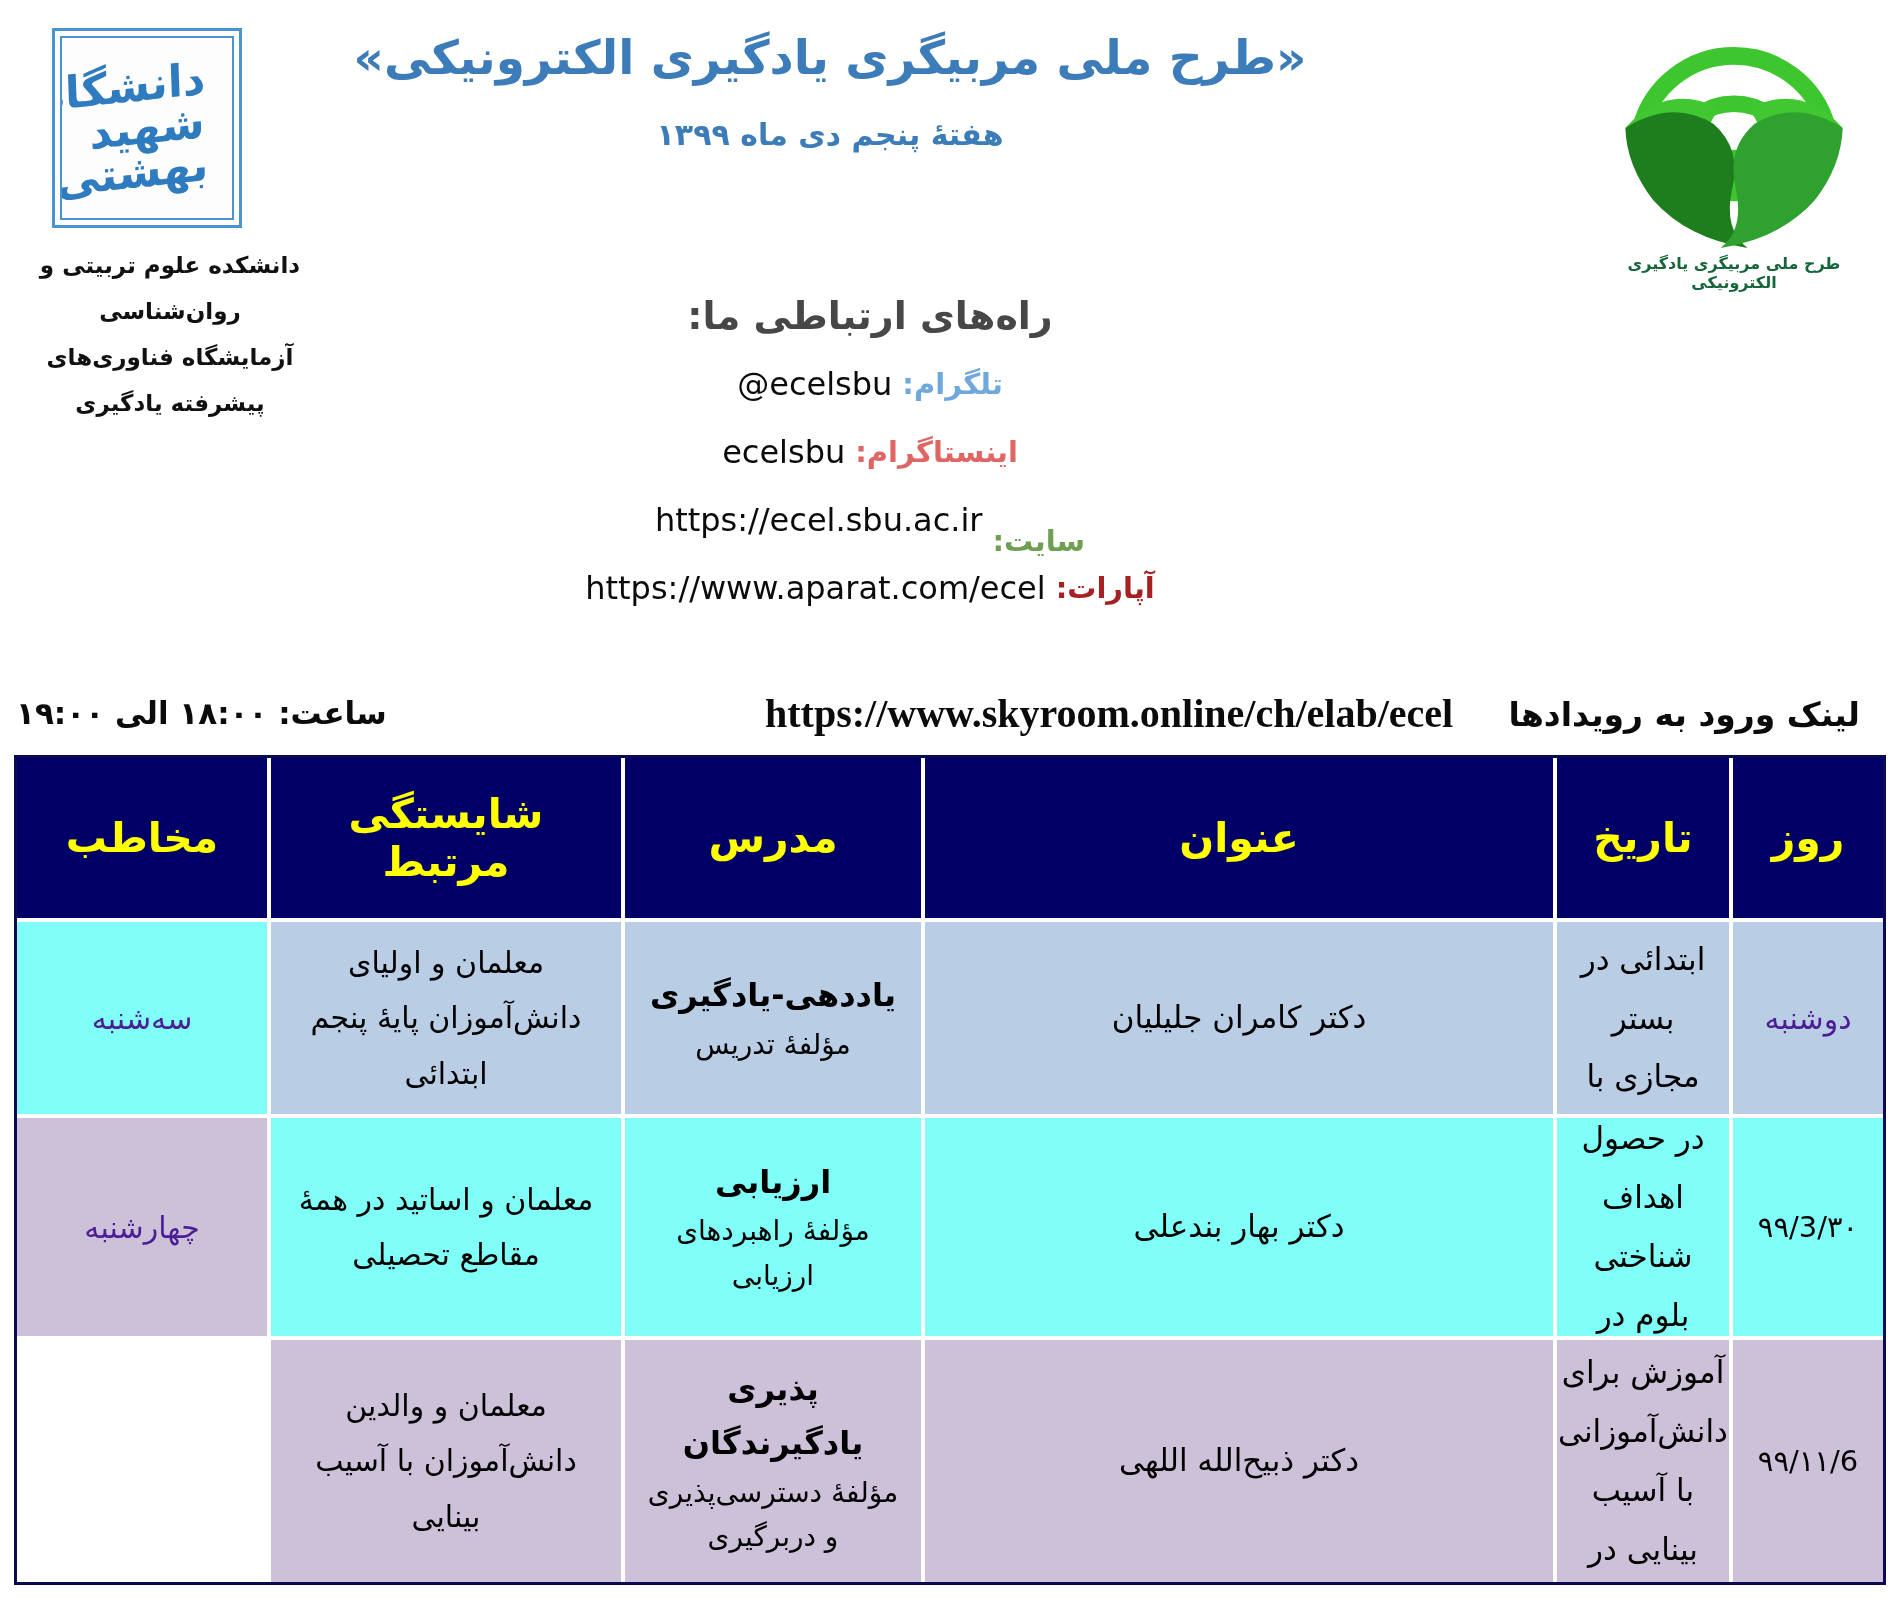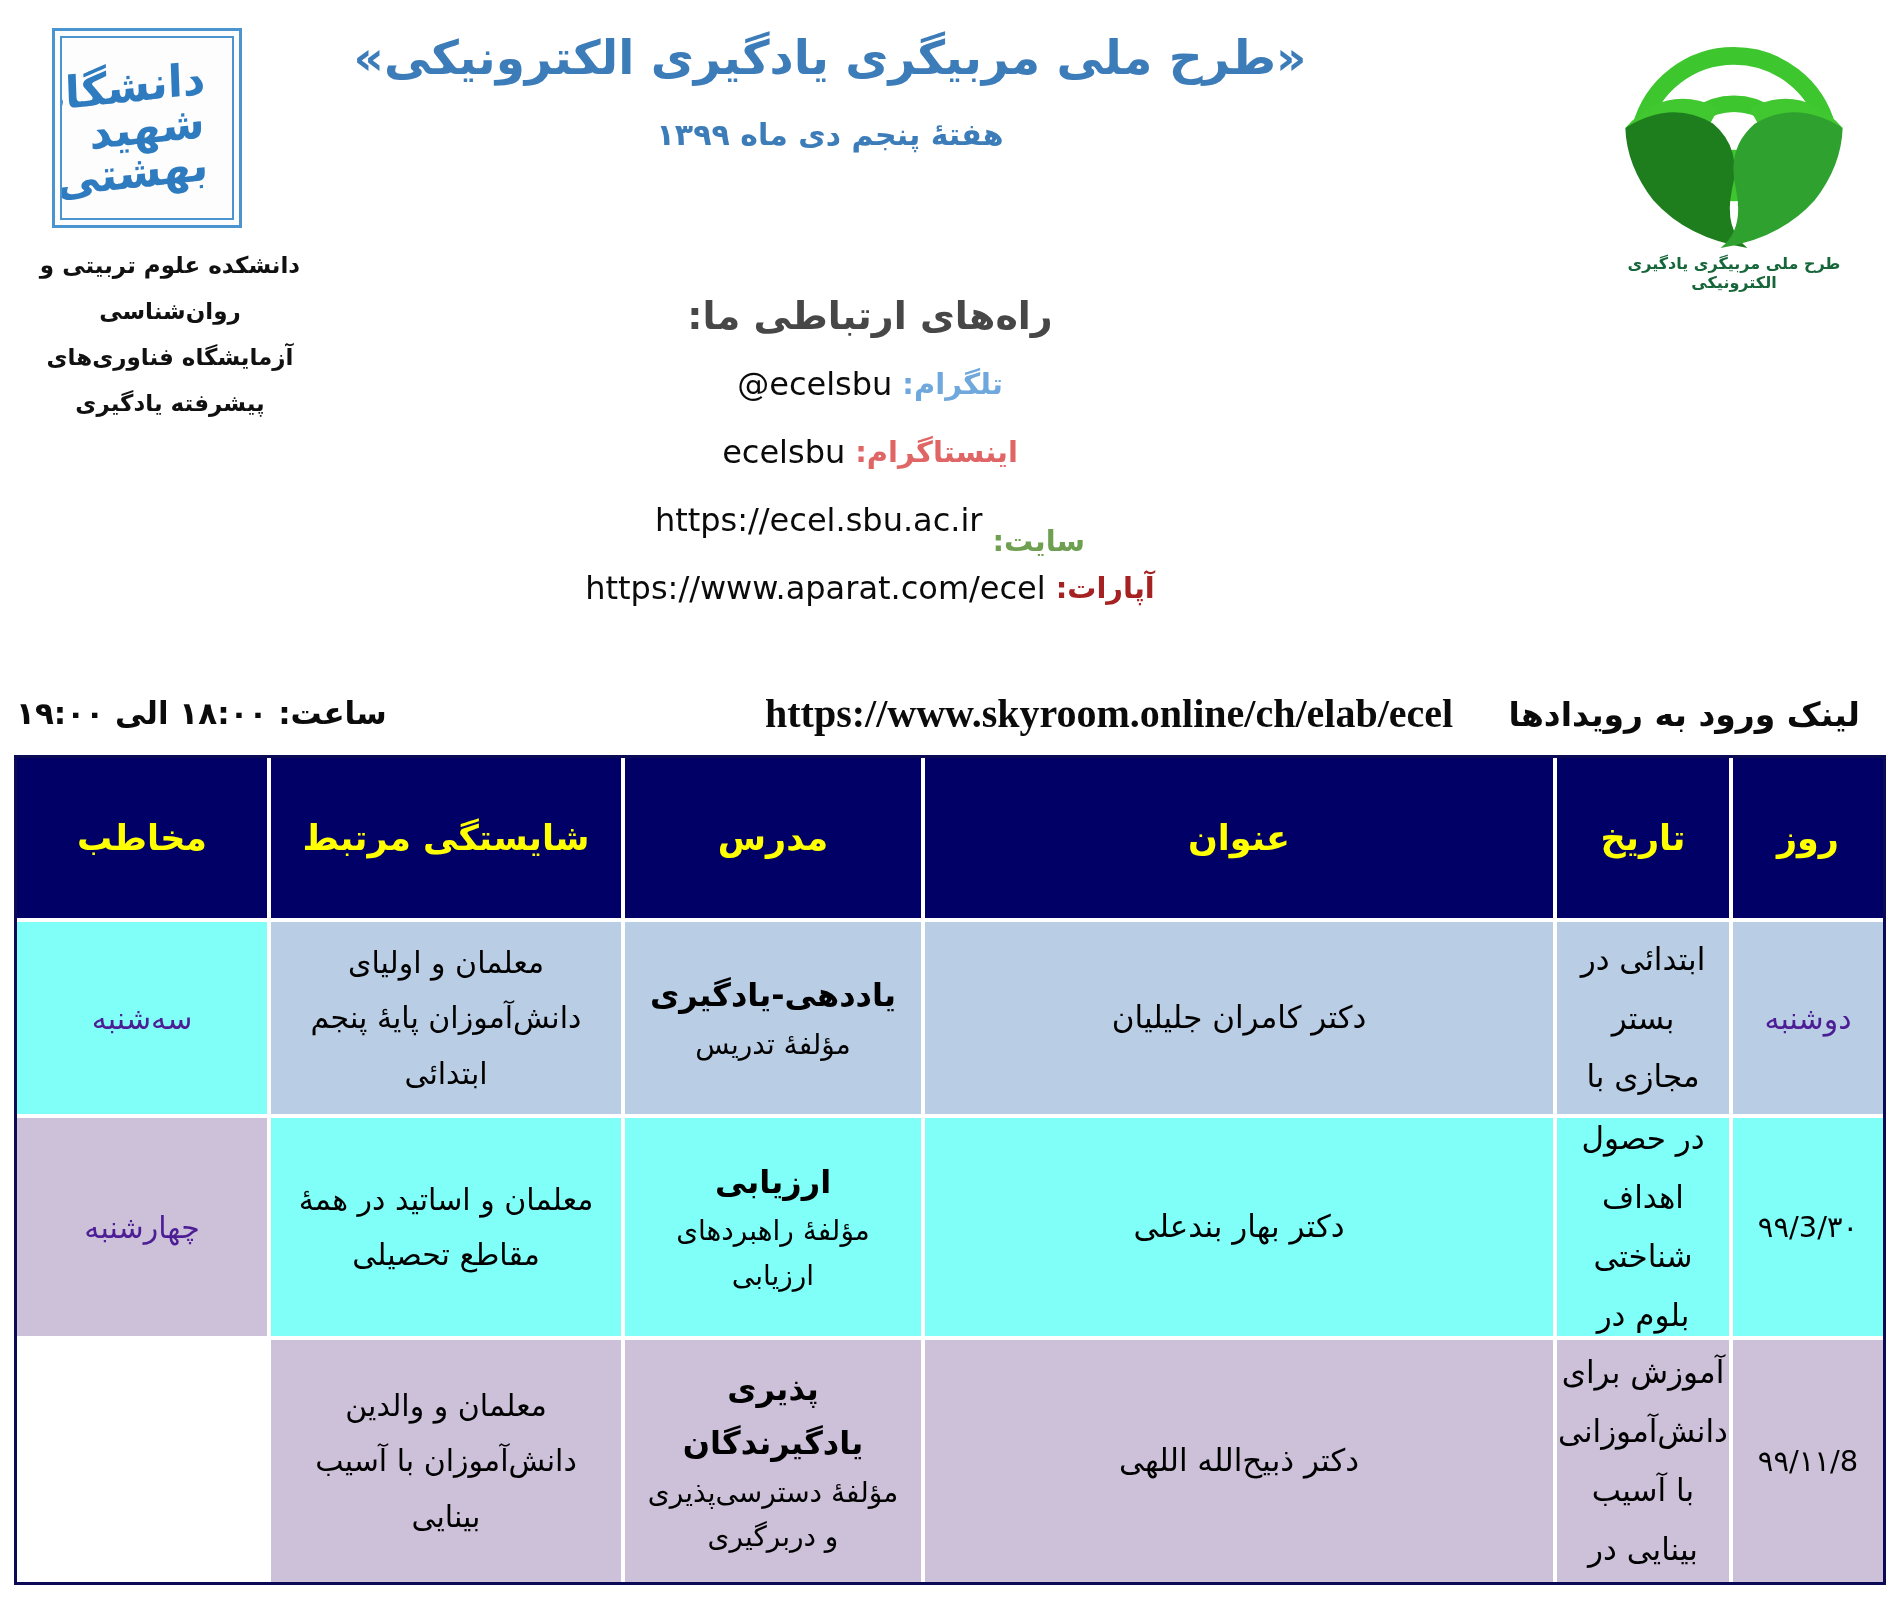--- a/index.html
+++ b/index.html
@@ -51,21 +51,21 @@
   .schedule {
     position:absolute; left:14px; top:755px; width:1872px;
     border:3px solid #0b0b55; background:#ffffff;
     display:grid; direction:rtl;
     grid-template-columns:150px 172px 628px 296px 350px 250px;
     grid-template-rows:160px 192px 218px 242px;
     gap:4px;
   }
   .cell { display:flex; flex-direction:column; align-items:center; justify-content:center;
           text-align:center; padding:4px 18px; overflow:hidden; }
-  .th   { background:#010066; color:#ffff00; font-weight:bold; font-size:35px; }
+  .th   { background:#010066; color:#ffff00; font-weight:bold; font-size:41px; }
   .row1 { background:#b9cde5; }
   .row2 { background:#80fff8; }
   .row3 { background:#ccc1d9; }
   .cell-day        { font-size:30px; color:#4c1d95; }
   .cell-date       { font-size:29px; color:#000; }
   .cell-title      { font-size:31px; color:#000; line-height:1.9; }
   .cell-instructor { font-size:31px; color:#000; line-height:1.8; }
   .comp-main { font-weight:bold; font-size:32px; color:#000; line-height:1.7; }
   .comp-sub  { font-size:28px; color:#000; line-height:1.6; }
   .cell-audience { font-size:30px; color:#000; line-height:1.85; }
@@ -147,21 +147,21 @@
   <div class="cell row2 cell-date">۹۹/3/۳۰</div>
   <div class="cell row2 cell-title">کاربرد فناوری‌ها در حصول اهداف شناختی بلوم در کلاس‌های مجازی</div>
   <div class="cell row2 cell-instructor">دکتر بهار بندعلی</div>
   <div class="cell row2">
     <div class="comp-main">ارزیابی</div>
     <div class="comp-sub">مؤلفۀ راهبردهای ارزیابی</div>
   </div>
   <div class="cell row2 cell-audience">معلمان و اساتید در همۀ مقاطع تحصیلی</div>
 
   <div class="cell row3 cell-day">چهارشنبه</div>
-  <div class="cell row3 cell-date">۹۹/۱۱/8</div>
+  <div class="cell row3 cell-date">۹۹/۱۱/6</div>
   <div class="cell row3 cell-title">فراگیرسازی آموزش برای دانش‌آموزانی با آسیب بینایی در بستر مجازی</div>
   <div class="cell row3 cell-instructor">دکتر ذبیح‌الله اللهی</div>
   <div class="cell row3">
     <div class="comp-main">پذیری یادگیرندگان</div>
     <div class="comp-sub">مؤلفۀ دسترسی‌پذیری و دربرگیری</div>
   </div>
   <div class="cell row3 cell-audience">معلمان و والدین دانش‌آموزان با آسیب بینایی</div>
 </div>
 
 </body></html>

